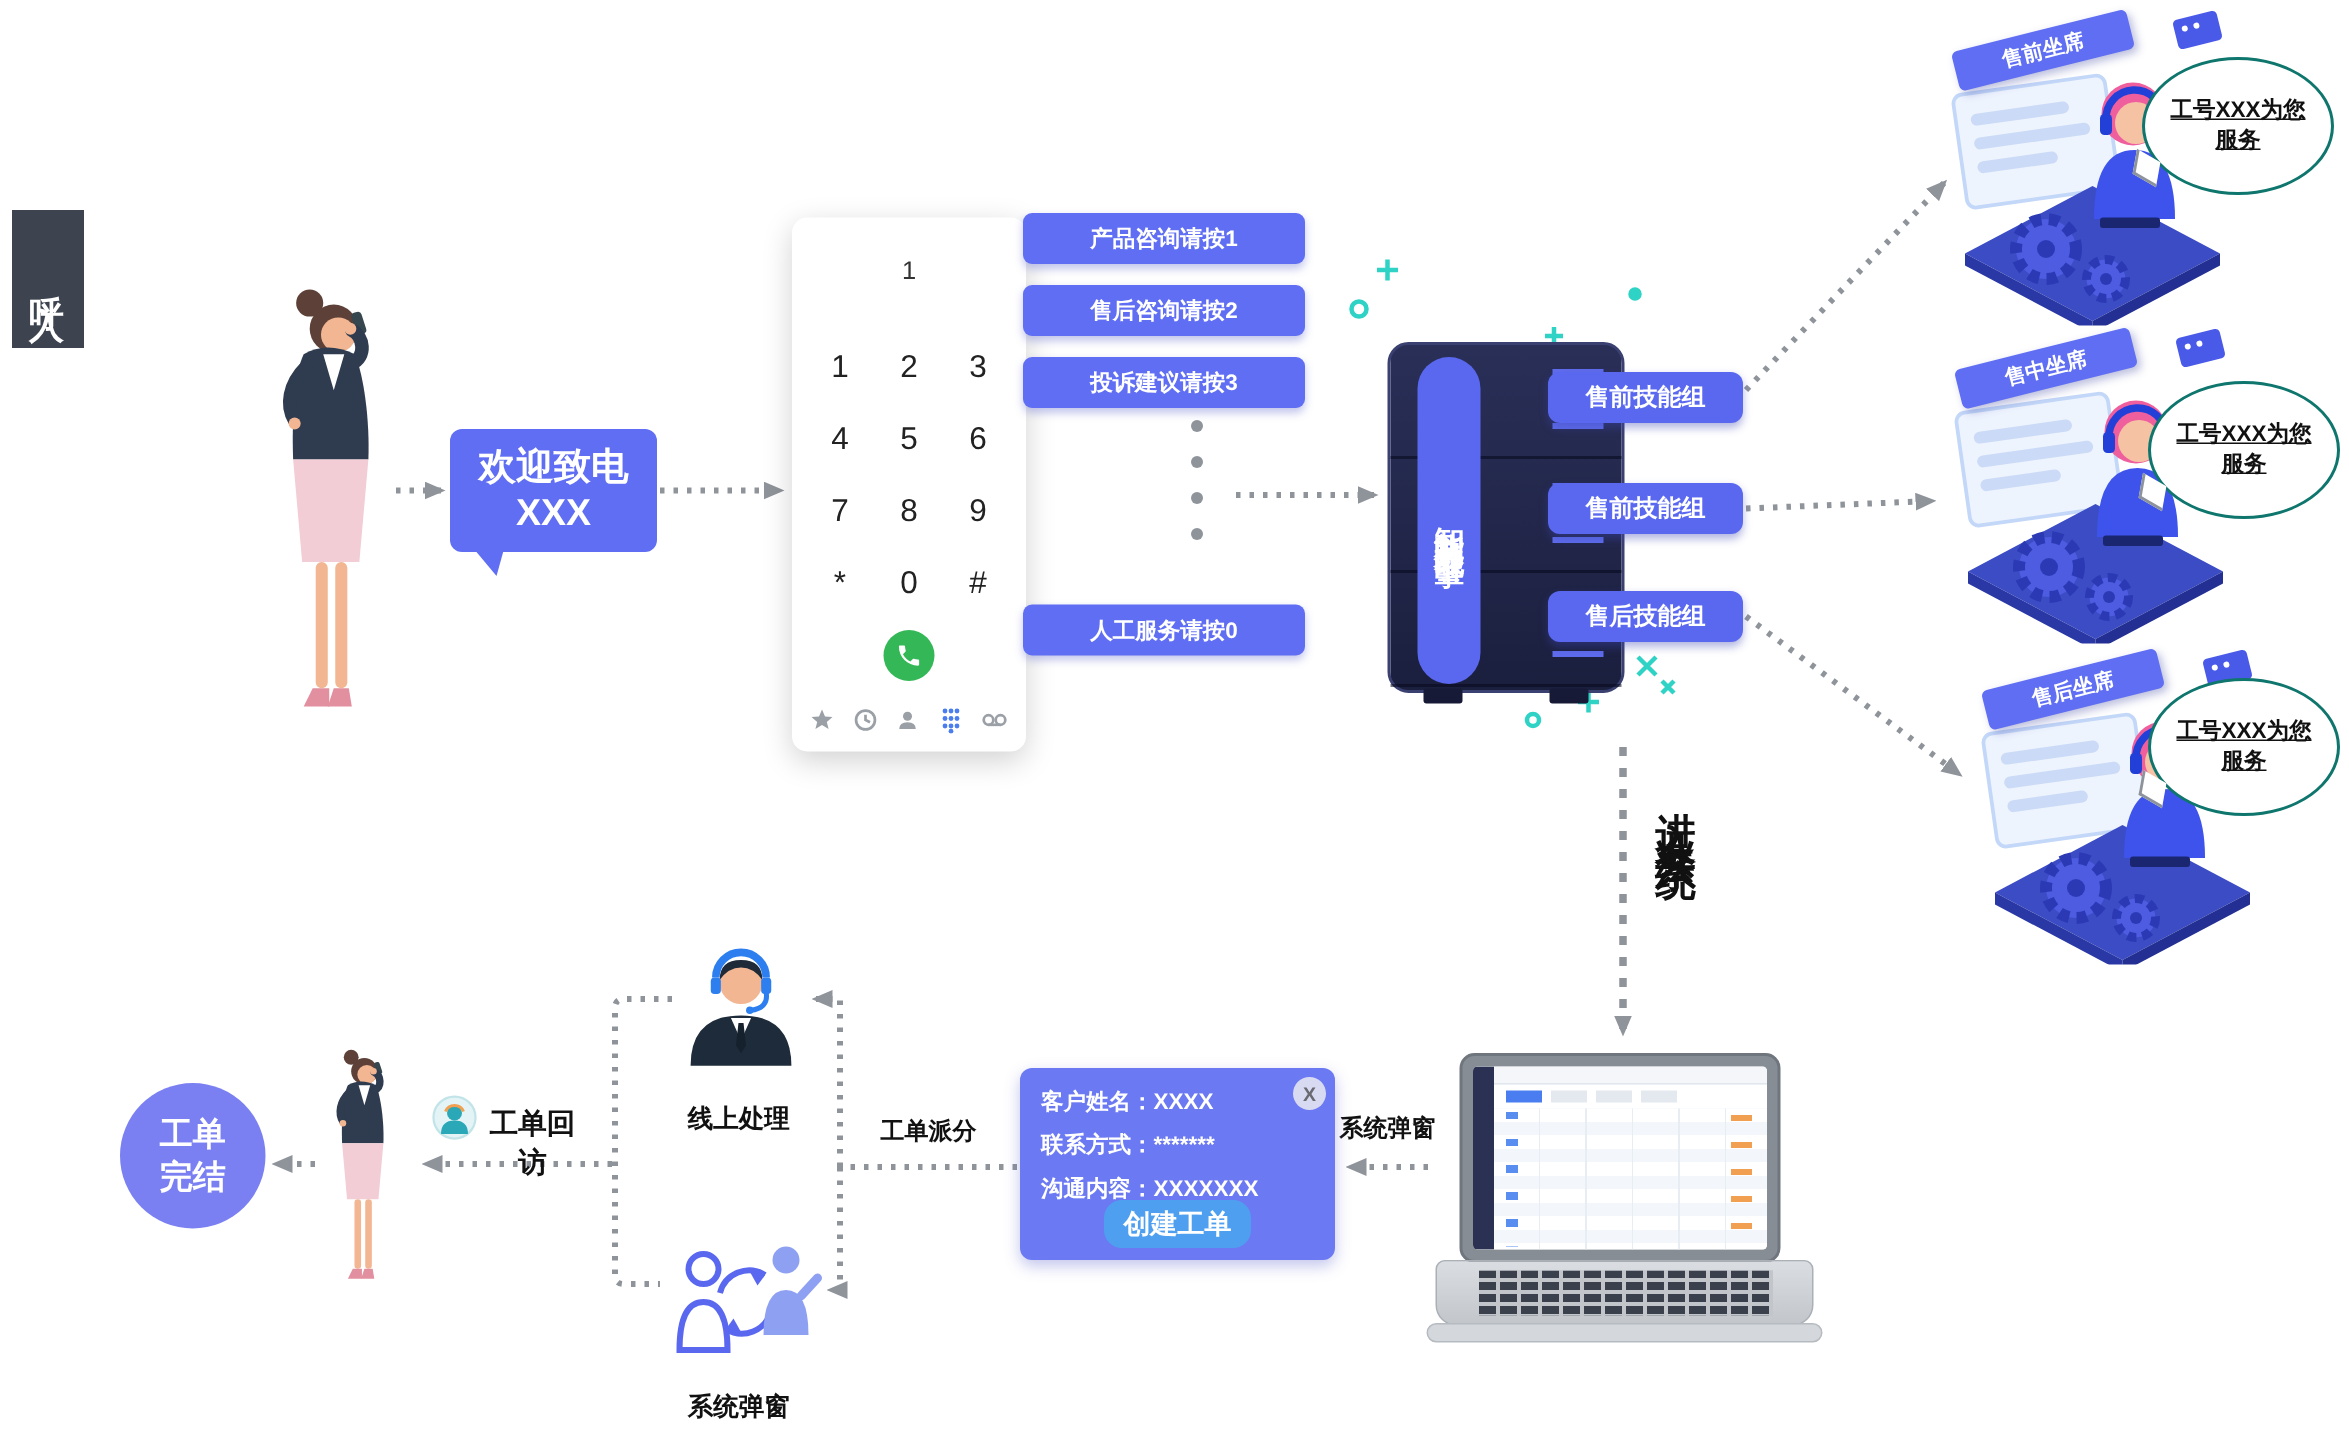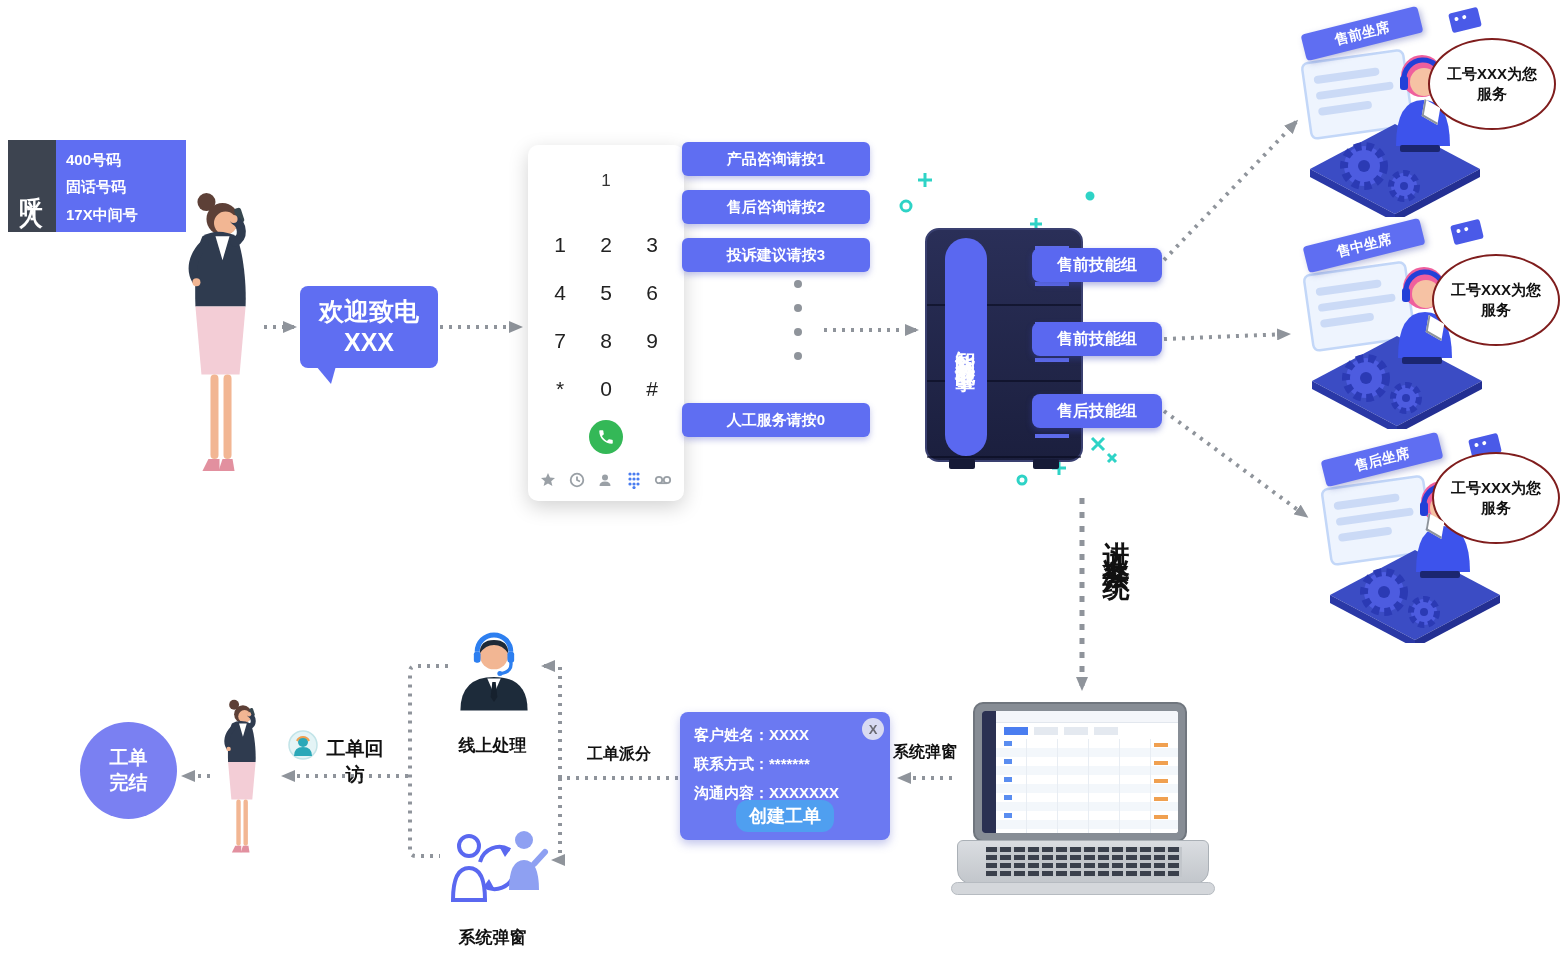--- a/index.html
+++ b/index.html
@@ -62,23 +62,23 @@
             border-radius:4px; color:#fff; font-weight:bold; font-size:14px; display:flex;
             align-items:center; justify-content:center; transform:rotate(-14deg);
             box-shadow:2px 3px 6px rgba(60,70,160,.35); z-index:5; }
   .mini-win { position:absolute; right:10px; top:0; width:30px; height:20px; background:#4a5ae8;
               border-radius:3px; transform:rotate(-14deg); z-index:5; }
   .mini-win::before { content:""; position:absolute; left:5px; top:5px; width:4px; height:4px;
                       border-radius:50%; background:#fff; box-shadow:8px 0 0 #fff; }
   .agent-art { position:absolute; left:0; top:32px; }
 
   
-  .bubble { position:absolute; width:128px; height:92px; background:#fff; border:2px solid #7f1d1d;
+  .bubble { position:absolute; width:128px; height:92px; background:#fff; border:2px solid #0f766e;
             border-radius:50%; display:flex; align-items:center; justify-content:center; text-align:center;
-            font-size:15px; font-weight:600; color:#111; padding:10px; line-height:1.35; z-index:5; }
+            font-size:15px; font-weight:600; color:#111; padding:10px; line-height:1.35; z-index:5;text-decoration:underline; }
   .bubble::after { content:""; position:absolute; left:-8px; bottom:8px; width:16px; height:14px;
                    background:#fff; border-left:2px solid #8d939b; border-bottom:2px solid #8d939b;
                    transform:rotate(30deg) skewX(20deg); }
 
   
   .biz-label { left:1098px; top:520px; height:200px; writing-mode:vertical-rl; text-orientation:upright;
                font-family:"DejaVu Serif", serif; font-weight:bold; font-size:27px; color:#111;
                letter-spacing:6px; z-index:3; }
 
   
@@ -116,21 +116,21 @@
   .popup-close { position:absolute; right:6px; top:6px; width:22px; height:22px; border-radius:50%;
                  background:rgba(235,235,242,.85); color:#6a6a72; font-size:13px; font-weight:bold;
                  display:flex; align-items:center; justify-content:center; }
   .popup-btn { position:absolute; left:50%; transform:translateX(-50%); bottom:8px; width:98px; height:32px;
                background:#4f9ff0; border-radius:12px; color:#fff; font-size:18px; display:flex;
                align-items:center; justify-content:center;font-weight:bold; }
 
   
   .flow-label { color:#111; font-weight:bold; font-size:16px; text-align:center; z-index:3; }
   .done-circle { left:80px; top:722px; width:97px; height:97px; border-radius:50%; background:#7a80f2;
-                 color:#fff; font-weight:bold; font-size:19px; display:flex; align-items:center;
+                 color:#fff; font-weight:bold; font-size:22px; display:flex; align-items:center;
                  justify-content:center; text-align:center; z-index:3; }
   .done-circle span { display:block; width:44px; line-height:1.3; }
 </style>
 </head>
 <body>
 
 <div class="stage">
 
   <svg width="0" height="0" style="position:absolute">
     <defs>
@@ -215,25 +215,20 @@
       <path d="M1052 468 h14 M1059 461 v14"></path>
       <path d="M1092 438 l12 12 M1104 438 l-12 12"></path>
       <path d="M1108 454 l8 8 M1116 454 l-8 8"></path>
       <circle cx="906" cy="206" r="5"></circle>
       <circle cx="1022" cy="480" r="4"></circle>
       <circle cx="1090" cy="196" r="3" fill="#2ed3c6"></circle>
     </g>
   </svg>
 
   <div class="abs callin">呼入</div>
-  <div class="abs numbers">
-    <div>400号码</div>
-    <div>固话号码</div>
-    <div>17X中间号</div>
-  </div>
 
   <svg class="abs" style="left:166px;top:186px;z-index:2" width="106" height="306">
       <use href="#woman-shape"></use>
     </svg>
 
   <div class="abs welcome">
     <span>欢迎致电XXX</span>
     <span class="welcome-tail"></span>
   </div>
 

